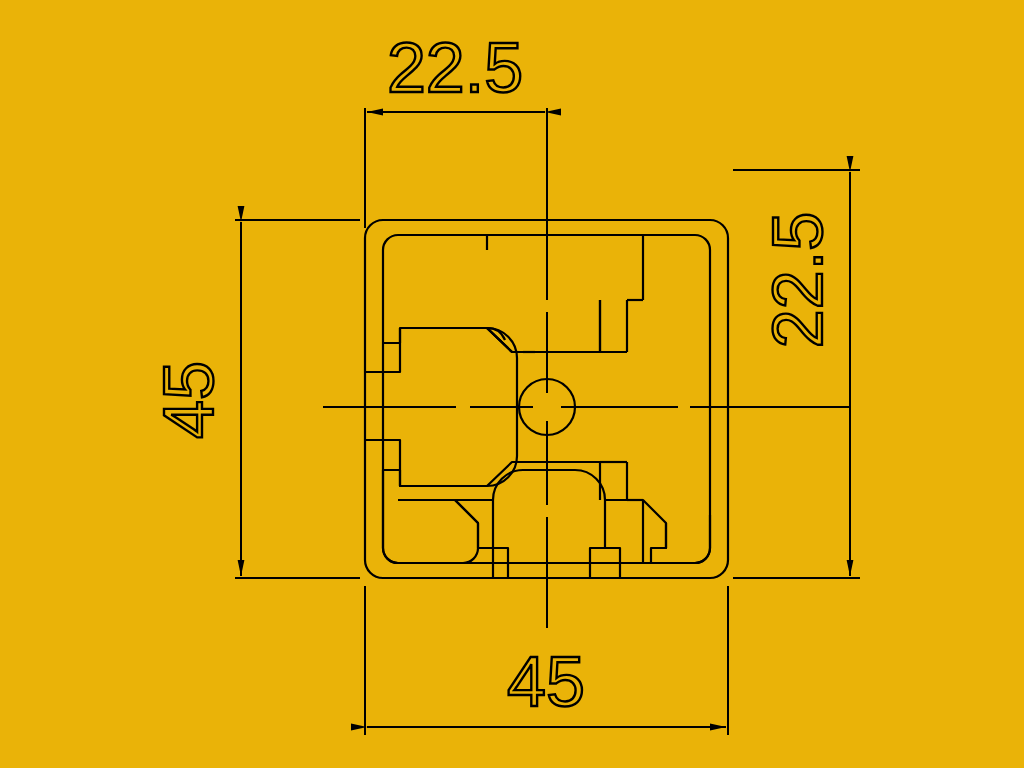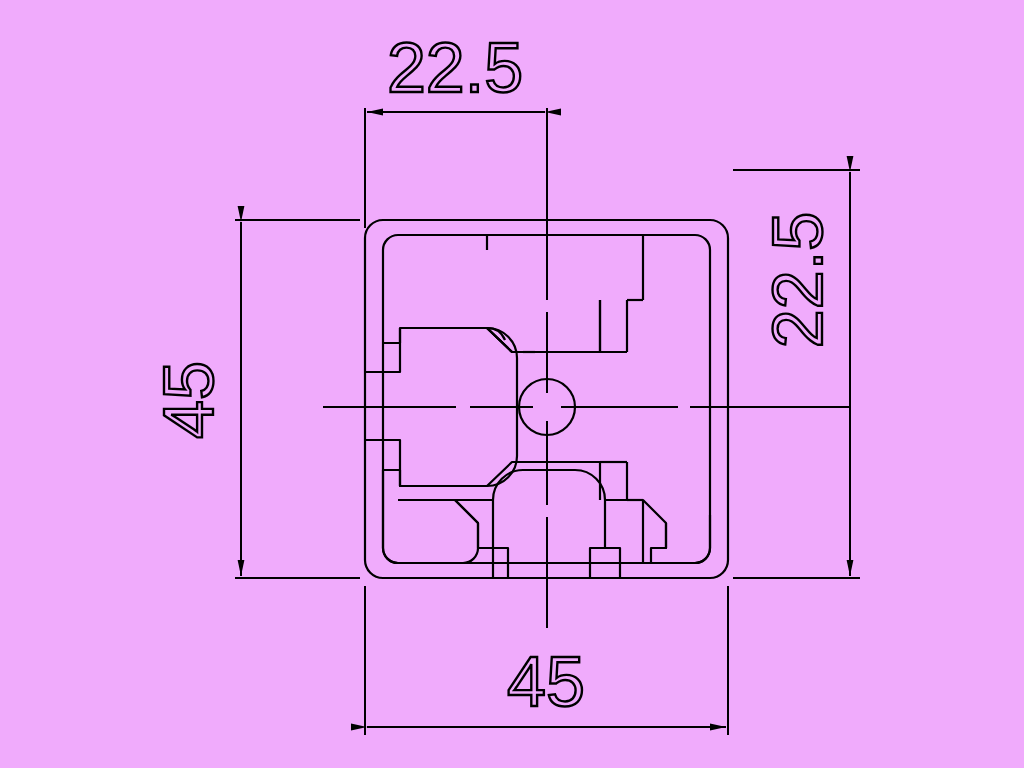--- a/index.html
+++ b/index.html
@@ -1,18 +1,18 @@
 <!DOCTYPE html>
 <html><head>
 <meta charset="utf-8">
 <style>
   html,body{margin:0;padding:0;background:#ffffff;}
   body{width:1024px;height:768px;overflow:hidden;
        font-family:"Liberation Sans",sans-serif;}
-  #sheet{position:relative;width:1024px;height:768px;background:#f0abfc;}
+  #sheet{position:relative;width:1024px;height:768px;background:#eab308;}
   svg{display:block;}
   .dimtext{font-family:"Liberation Sans",sans-serif;font-weight:400;}
 </style>
 </head>
 <body>
 
 <div id="sheet">
 
   <svg width="1024" height="768" viewBox="0 0 1024 768">
 

